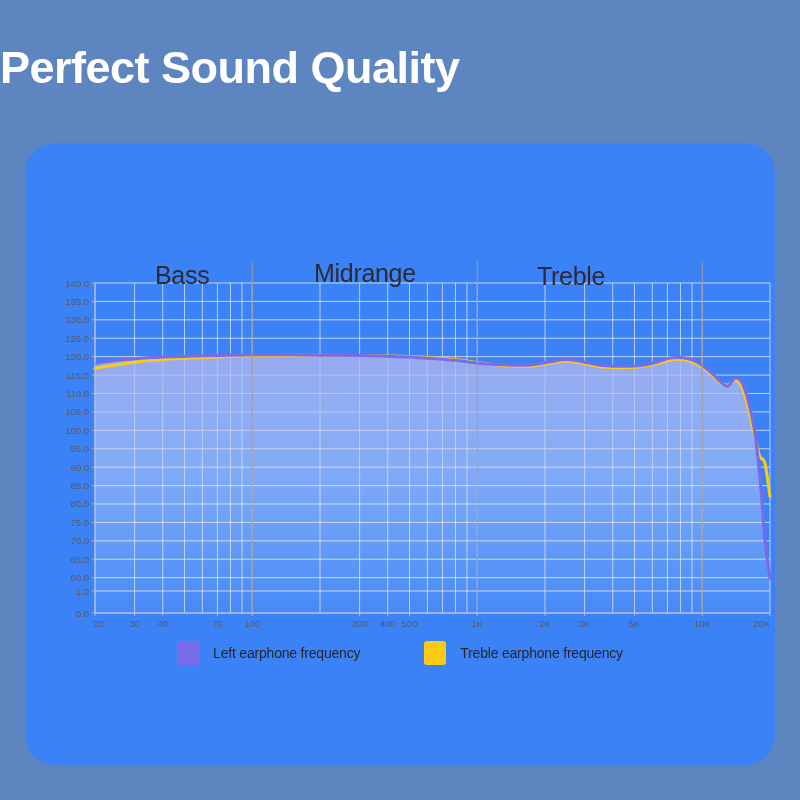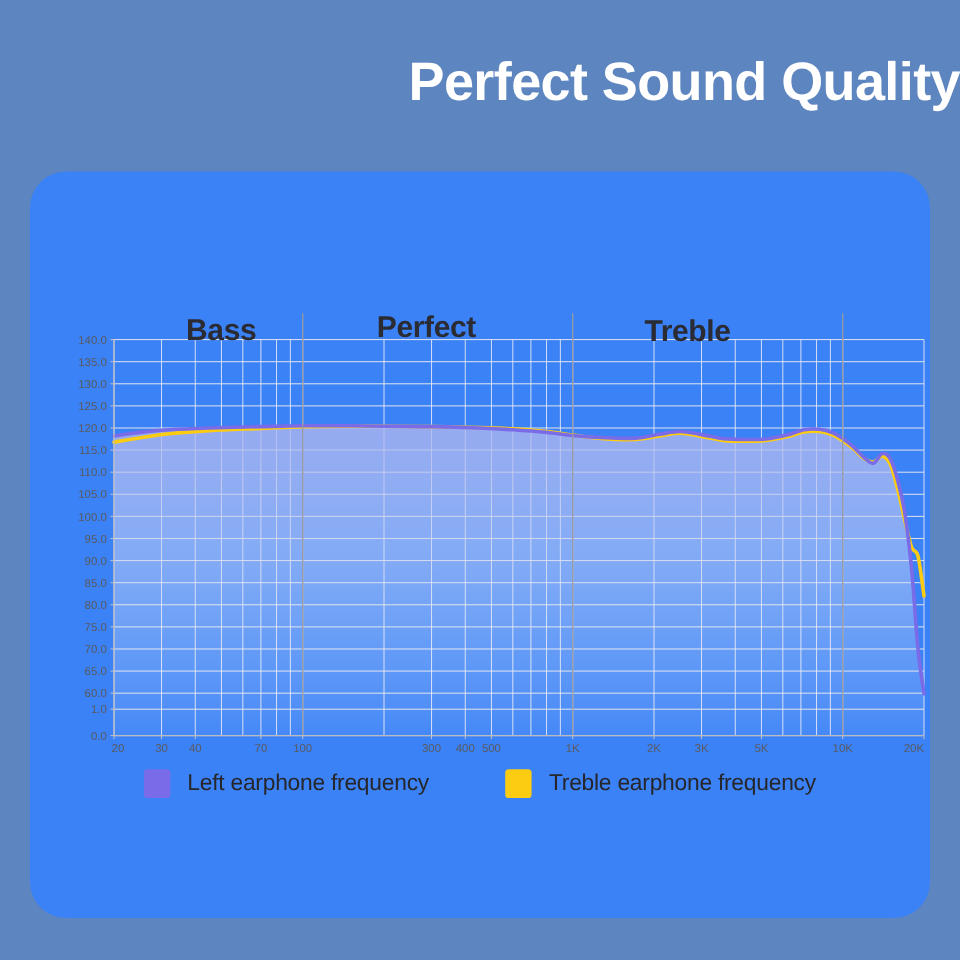--- a/index.html
+++ b/index.html
@@ -6,21 +6,21 @@
   body{
     width:800px;height:800px;
     background:#5D85BF;
     font-family:"Liberation Sans", sans-serif;
     overflow:hidden;
     position:relative;
   }
   .page-title{
     position:absolute;
     left:0;top:38px;width:800px;
-    text-align:right;
+    text-align:left;
     color:#FFFFFF;
     font-size:45px;
     font-weight:bold;
     letter-spacing:-0.5px;
     line-height:60px;
   }
   .card{
     position:absolute;
     left:25px;top:143px;
     width:750px;height:622px;
@@ -32,21 +32,21 @@
     left:0;top:0;width:750px;height:622px;
   }
   .band-labels{
     position:absolute;left:0;top:0;width:750px;height:622px;
     pointer-events:none;
   }
   .band-label{
     position:absolute;
     color:#2B2B33;
     font-size:25px;
-    font-weight:bold;
+    font-weight:normal;
     letter-spacing:-0.3px;
     white-space:nowrap;
   }
   .band-bass{left:130px;top:118px;}
   .band-mid{left:289px;top:116px;}
   .band-treble{left:512px;top:119px;}
 
   .legend{
     position:absolute;
     left:0;top:498px;width:750px;
@@ -59,21 +59,21 @@
     display:flex;
     align-items:center;
     gap:14px;
   }
   .legend-swatch{
     width:22px;height:24px;
     border-radius:3px;
     flex:0 0 auto;
   }
   .legend-label{
-    font-size:19px;
+    font-size:14px;
     color:#26262B;
     letter-spacing:-0.2px;
     white-space:nowrap;
   }
   svg{display:block;}
   text{font-family:"Liberation Sans", sans-serif;}
 </style>
 </head>
 <body>
 
@@ -212,21 +212,21 @@
         <line x1="609.5365019512084" y1="470" x2="609.5365019512084" y2="473" stroke="#C3C3C9" stroke-width="0.8"></line>
         <text x="677.2682509756042" y="484" text-anchor="middle" font-size="9.5" fill="#5A5A5F">10K</text>
         <line x1="677.2682509756042" y1="470" x2="677.2682509756042" y2="473" stroke="#C3C3C9" stroke-width="0.8"></line>
         <text x="745" y="484" text-anchor="end" font-size="9.5" fill="#5A5A5F">20K</text>
         <line x1="745" y1="470" x2="745" y2="473" stroke="#C3C3C9" stroke-width="0.8"></line>
       </svg>
   </div>
 
   <div class="band-labels">
     <div class="band-label band-bass">Bass</div>
-    <div class="band-label band-mid">Perfect</div>
+    <div class="band-label band-mid">Midrange</div>
     <div class="band-label band-treble">Treble</div>
   </div>
 
   <div class="legend">
     <div class="legend-item">
       <span class="legend-swatch" id="sw-left" style="background: rgb(122, 107, 232);"></span>
       <span class="legend-label">Left earphone frequency</span>
     </div>
     <div class="legend-item">
       <span class="legend-swatch" id="sw-right" style="background: rgb(252, 204, 19);"></span>

